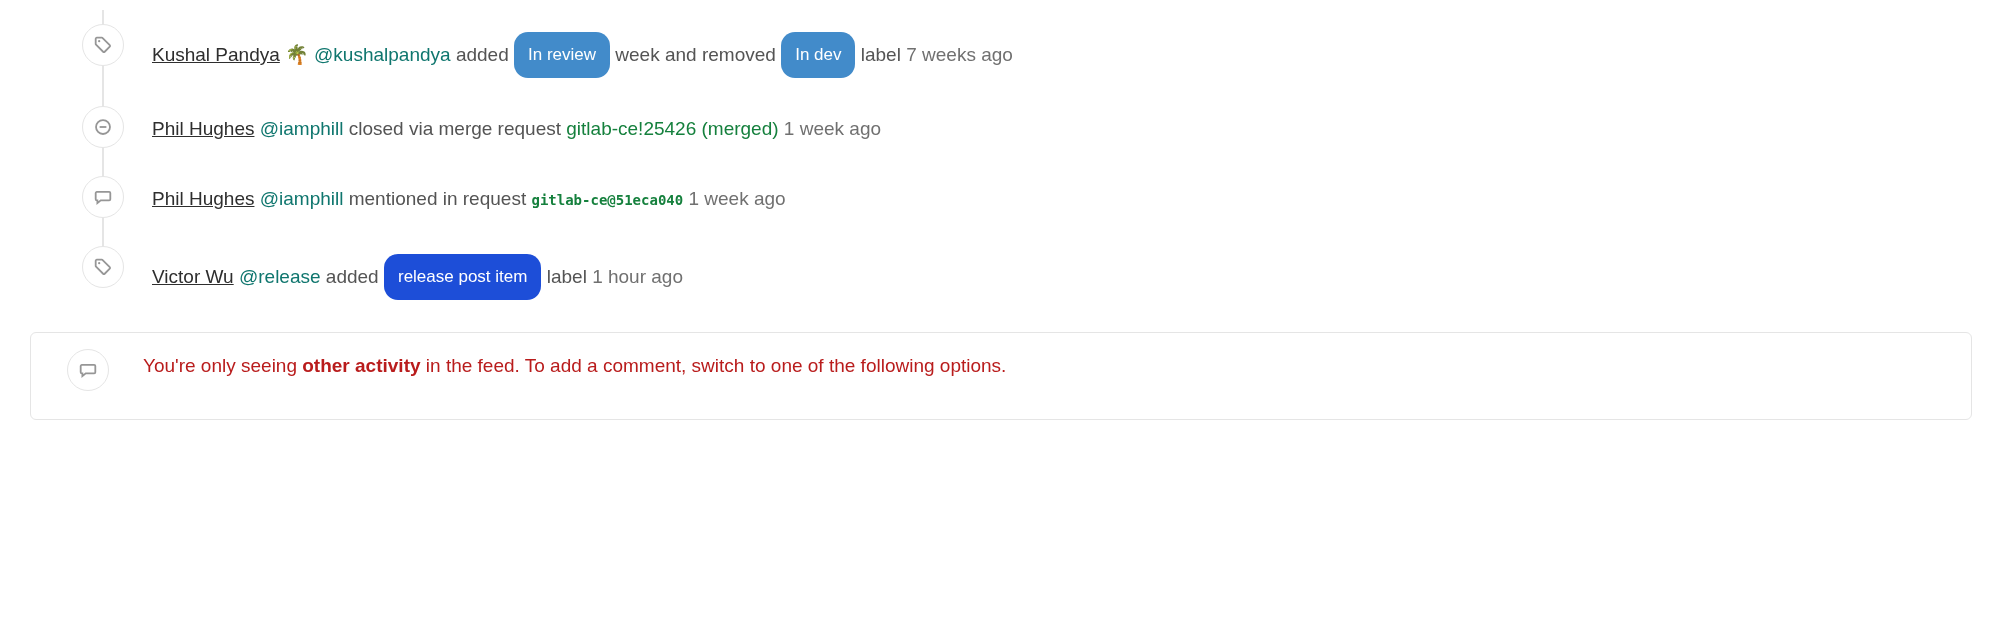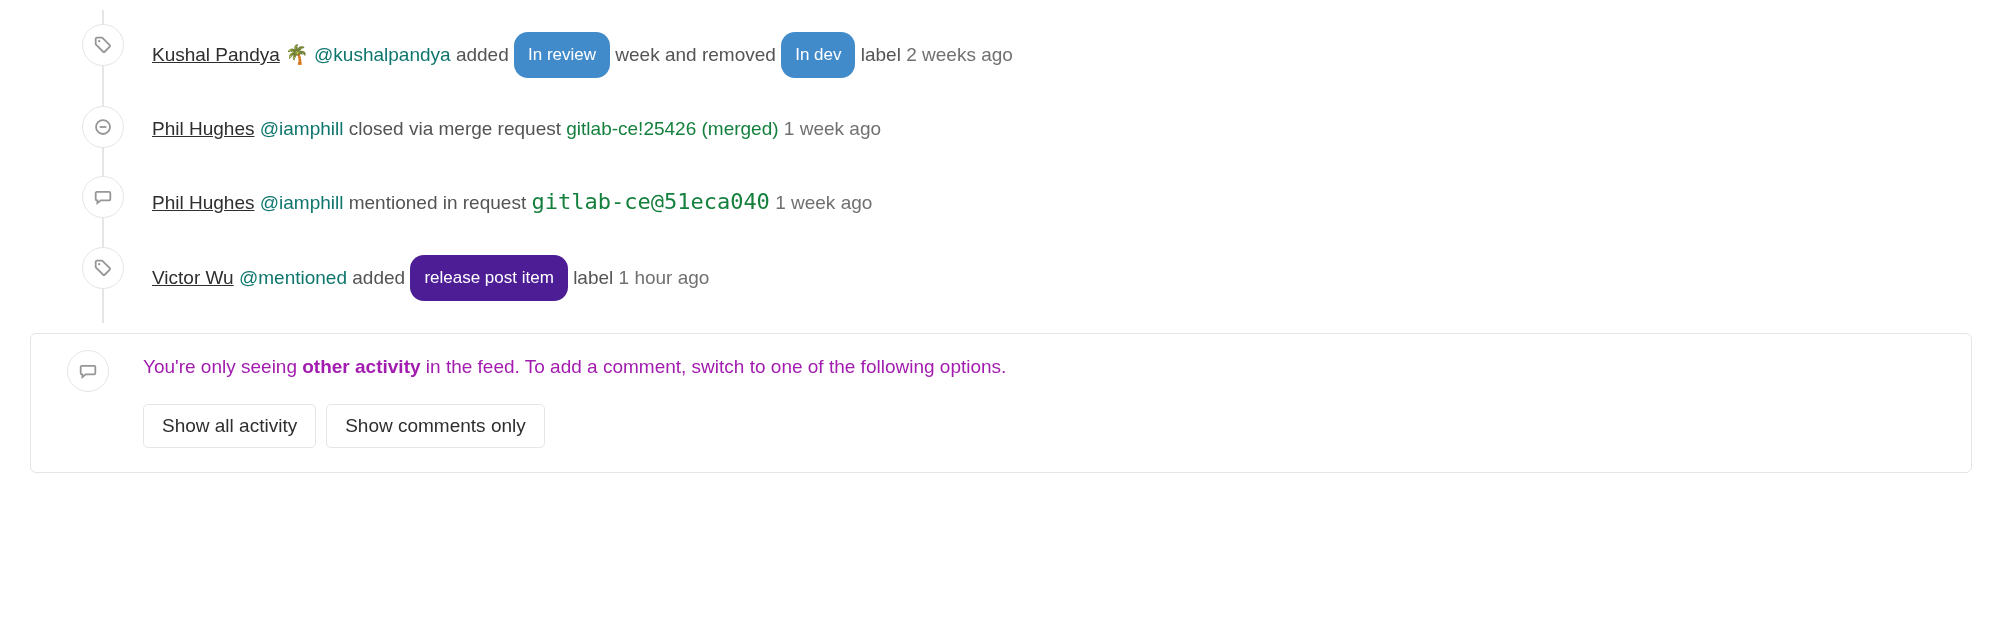--- a/index.html
+++ b/index.html
@@ -61,23 +61,23 @@
 .label-badge {
   display: inline-block;
   padding: 12px 14px;
   border-radius: 14px;
   font-size: 17px;
   color: #fff;
   line-height: 1.3;
   vertical-align: 1px;
 }
 .label-blue { background: #428bca; }
-.label-green { background: #4c1d95; }
+.label-green { background: #1d4ed8; }
 .link { color: #15803d; text-decoration: none; }
-.mono { font-family: "SFMono-Regular", Menlo, Consolas, monospace; font-size: 22px; }
+.mono { font-family: "SFMono-Regular", Menlo, Consolas, monospace; font-size: 14px; font-weight: bold; }
 .time-ago { color: #707070; }
 .emoji { display: inline-block; }
 
 .filter-box {
   margin-top: 18px;
   border: 1px solid #e5e5e5;
   border-radius: 6px;
   padding: 16px 18px 24px 18px;
   position: relative;
   display: flex;
@@ -91,21 +91,21 @@
   background: #fff;
   display: flex;
   align-items: center;
   justify-content: center;
   margin-left: 18px;
   margin-right: 34px;
   flex-shrink: 0;
   color: #969696;
 }
 .filter-body { padding-top: 6px; }
-.filter-text { color: #a21caf; font-size: 19px; margin-bottom: 26px; }
+.filter-text { color: #b91c1c; font-size: 19px; margin-bottom: 18px; }
 .filter-text strong { font-weight: 600; }
 .filter-buttons { display: flex; gap: 10px; }
 .filter-btn {
   border: 1px solid #e5e5e5;
   background: #fff;
   border-radius: 5px;
   padding: 10px 18px;
   font-size: 19px;
   color: #2e2e2e;
   cursor: pointer;
@@ -128,21 +128,21 @@
     </div>
     <div class="timeline-content">
       <a class="author-name" href="#">Kushal Pandya</a>
       <span class="emoji">🌴</span>
       <span class="username">@kushalpandya</span>
       <span>added</span>
       <span class="label-badge label-blue">In review</span>
       <span>week and removed</span>
       <span class="label-badge label-blue">In dev</span>
       <span>label</span>
-      <span class="time-ago">2 weeks ago</span>
+      <span class="time-ago">7 weeks ago</span>
     </div>
   </div>
 
   <div class="timeline-item">
     <div class="timeline-icon">
       <svg width="18" height="18" viewBox="0 0 16 16" fill="none" stroke="currentColor" stroke-width="1.6">
         <circle cx="8" cy="8" r="6.2"></circle>
         <line x1="5" y1="8" x2="11" y2="8"></line>
       </svg>
     </div>
@@ -172,37 +172,33 @@
 
   <div class="timeline-item">
     <div class="timeline-icon">
       <svg width="18" height="18" viewBox="0 0 16 16" fill="none" stroke="currentColor" stroke-width="1.6">
         <path d="M1.5 7V2.5A1 1 0 0 1 2.5 1.5H7a1 1 0 0 1 .7.3l6.3 6.3a1 1 0 0 1 0 1.4l-4.5 4.5a1 1 0 0 1-1.4 0L1.8 7.7A1 1 0 0 1 1.5 7Z"></path>
         <circle cx="4.6" cy="4.6" r="1" fill="currentColor" stroke="none"></circle>
       </svg>
     </div>
     <div class="timeline-content">
       <a class="author-name" href="#">Victor Wu</a>
-      <span class="username">@mentioned</span>
+      <span class="username">@release</span>
       <span>added</span>
       <span class="label-badge label-green">release post item</span>
       <span>label</span>
       <span class="time-ago">1 hour ago</span>
     </div>
   </div>
 
   <div class="filter-box">
     <div class="filter-icon-wrap">
       <svg width="18" height="18" viewBox="0 0 16 16" fill="none" stroke="currentColor" stroke-width="1.6">
         <path d="M2.5 3.5h11a1 1 0 0 1 1 1v5.5a1 1 0 0 1-1 1H6l-3 2.5V11H2.5a1 1 0 0 1-1-1V4.5a1 1 0 0 1 1-1Z"></path>
       </svg>
     </div>
     <div class="filter-body">
       <p class="filter-text">
         <span>You're only seeing </span><strong>other activity</strong><span> in the feed. To add a comment, switch to one of the following options.</span>
       </p>
-      <div class="filter-buttons">
-        <button class="filter-btn">Show all activity</button>
-        <button class="filter-btn">Show comments only</button>
-      </div>
     </div>
   </div>
 </div>
 
 </body></html>

